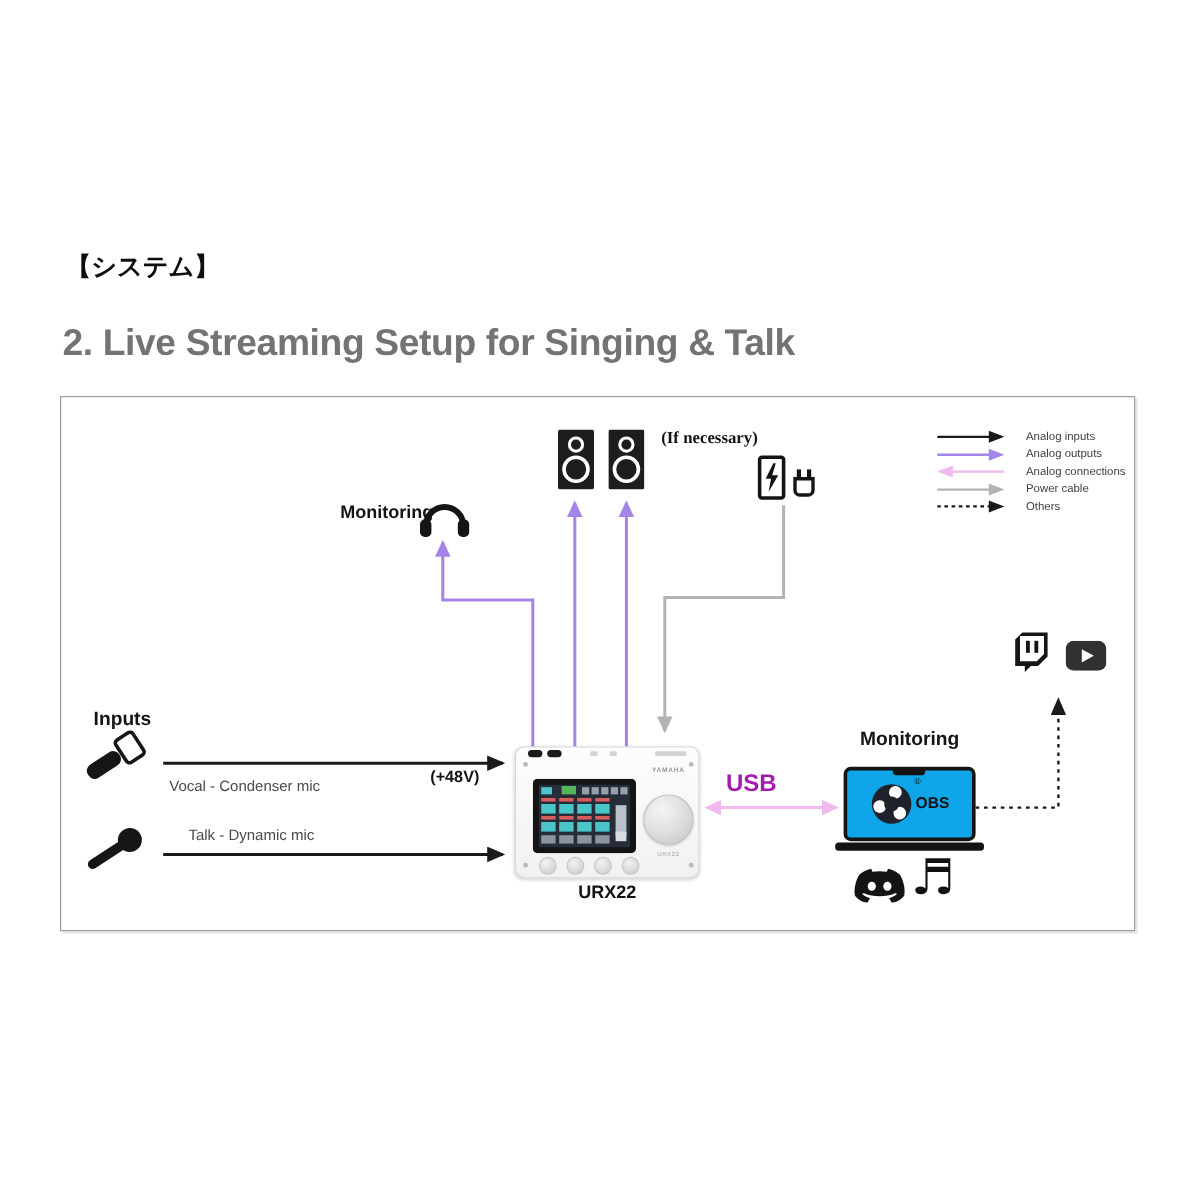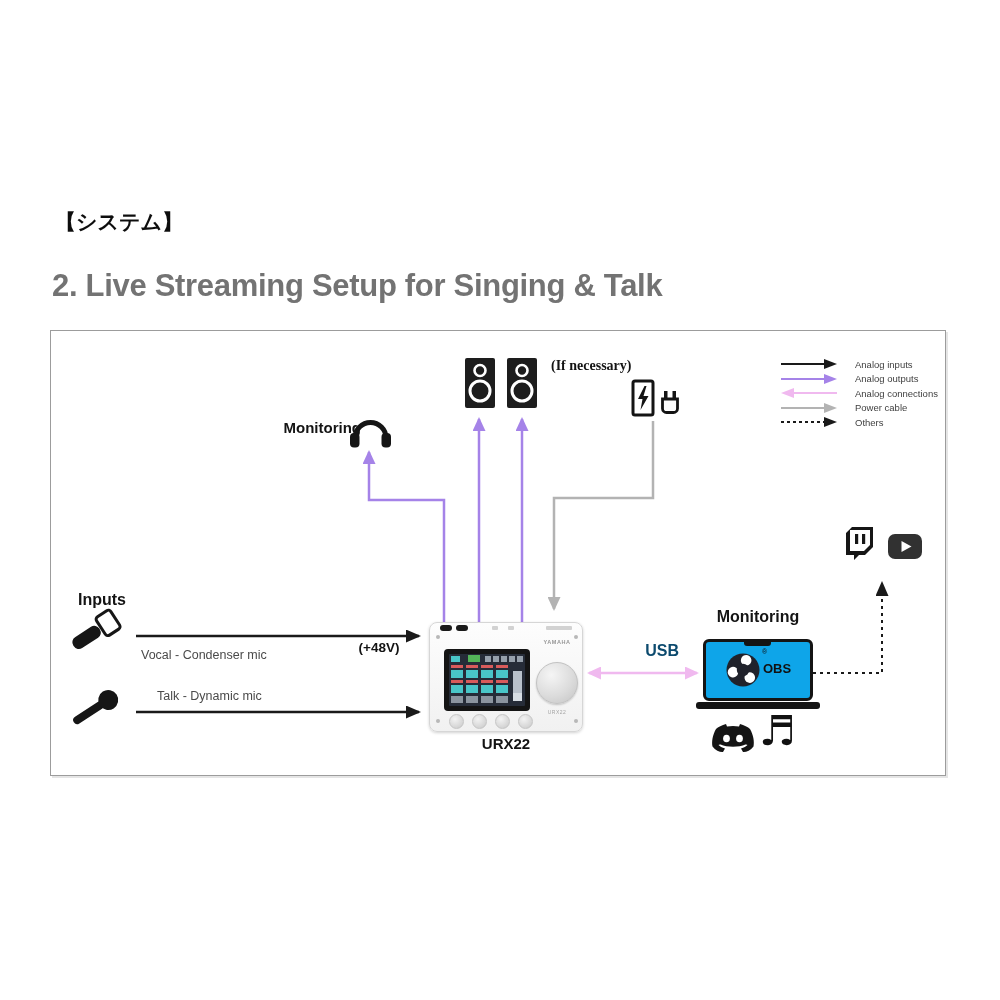--- a/index.html
+++ b/index.html
@@ -16,21 +16,21 @@
 
   .lbl-bold15 { font-size:15px; font-weight:bold; color:#141414; }
   .lbl-bold16 { font-size:16px; font-weight:bold; color:#141414;text-align:center; }
   .if-necessary { left:500px; top:27px; width:200px; text-align:left; font-size:14px; font-weight:bold; color:#141414;font-family:Liberation Serif, serif; }
   .monitoring { left:198px; top:88px; width:112px; text-align:right; }
   .inputs-h { left:27px; top:260px; }
   .mic-label { font-size:12.5px; color:#4a4a4a; }
   .vocal-label { left:90px; top:282px;margin-top:35px; }
   .talk-label  { left:106px; top:358px; }
   .phantom { left:296px; top:309px; width:64px; text-align:center; font-size:13.5px; font-weight:bold; color:#141414; }
-  .usb-label { left:554px; top:311px; width:74px; text-align:right; font-size:16px; font-weight:bold; color:#0c4a6e; }
+  .usb-label { left:554px; top:311px; width:74px; text-align:left; font-size:20px; font-weight:bold; color:#a21caf; }
   .streaming-h { left:645px; top:277px; width:124px; text-align:center; }
   .device-caption { left:378px; top:404px; width:154px; text-align:center; font-size:15px; font-weight:bold; color:#141414; }
 
   .legend { left:730px; top:26px; width:160px; }
   .legend-row { display:flex; align-items:center; height:14.5px; gap:18px; }
   .legend-row span { font-size:9.5px; color:#3f3f3f; white-space:nowrap; }
 
   
   .device { left:378px; top:291px; width:154px; height:110px; background:linear-gradient(#fdfdfd,#f1f1f1); border:1px solid #d6d6d6; border-radius:8px; box-shadow:0 1px 3px rgba(0,0,0,0.18); }
   .device .screen-bezel { left:14px; top:26px; }

